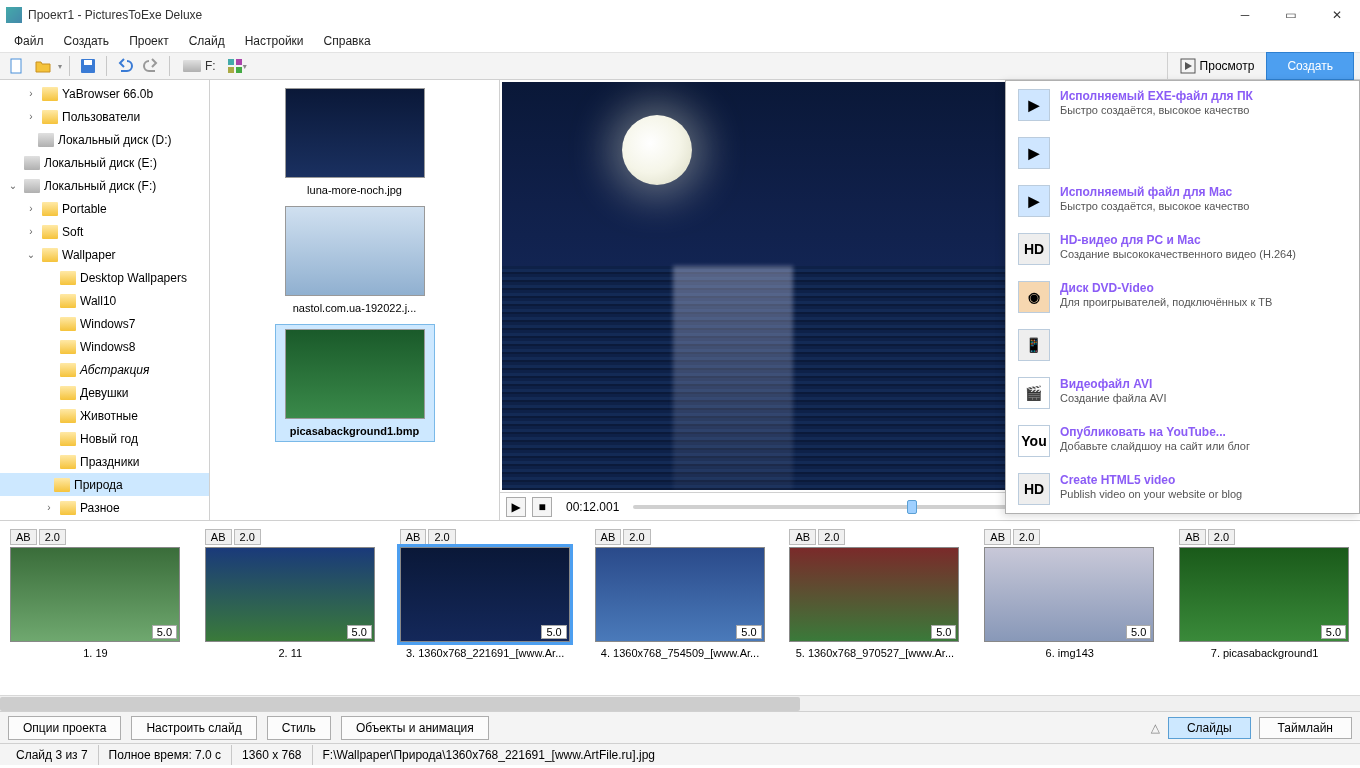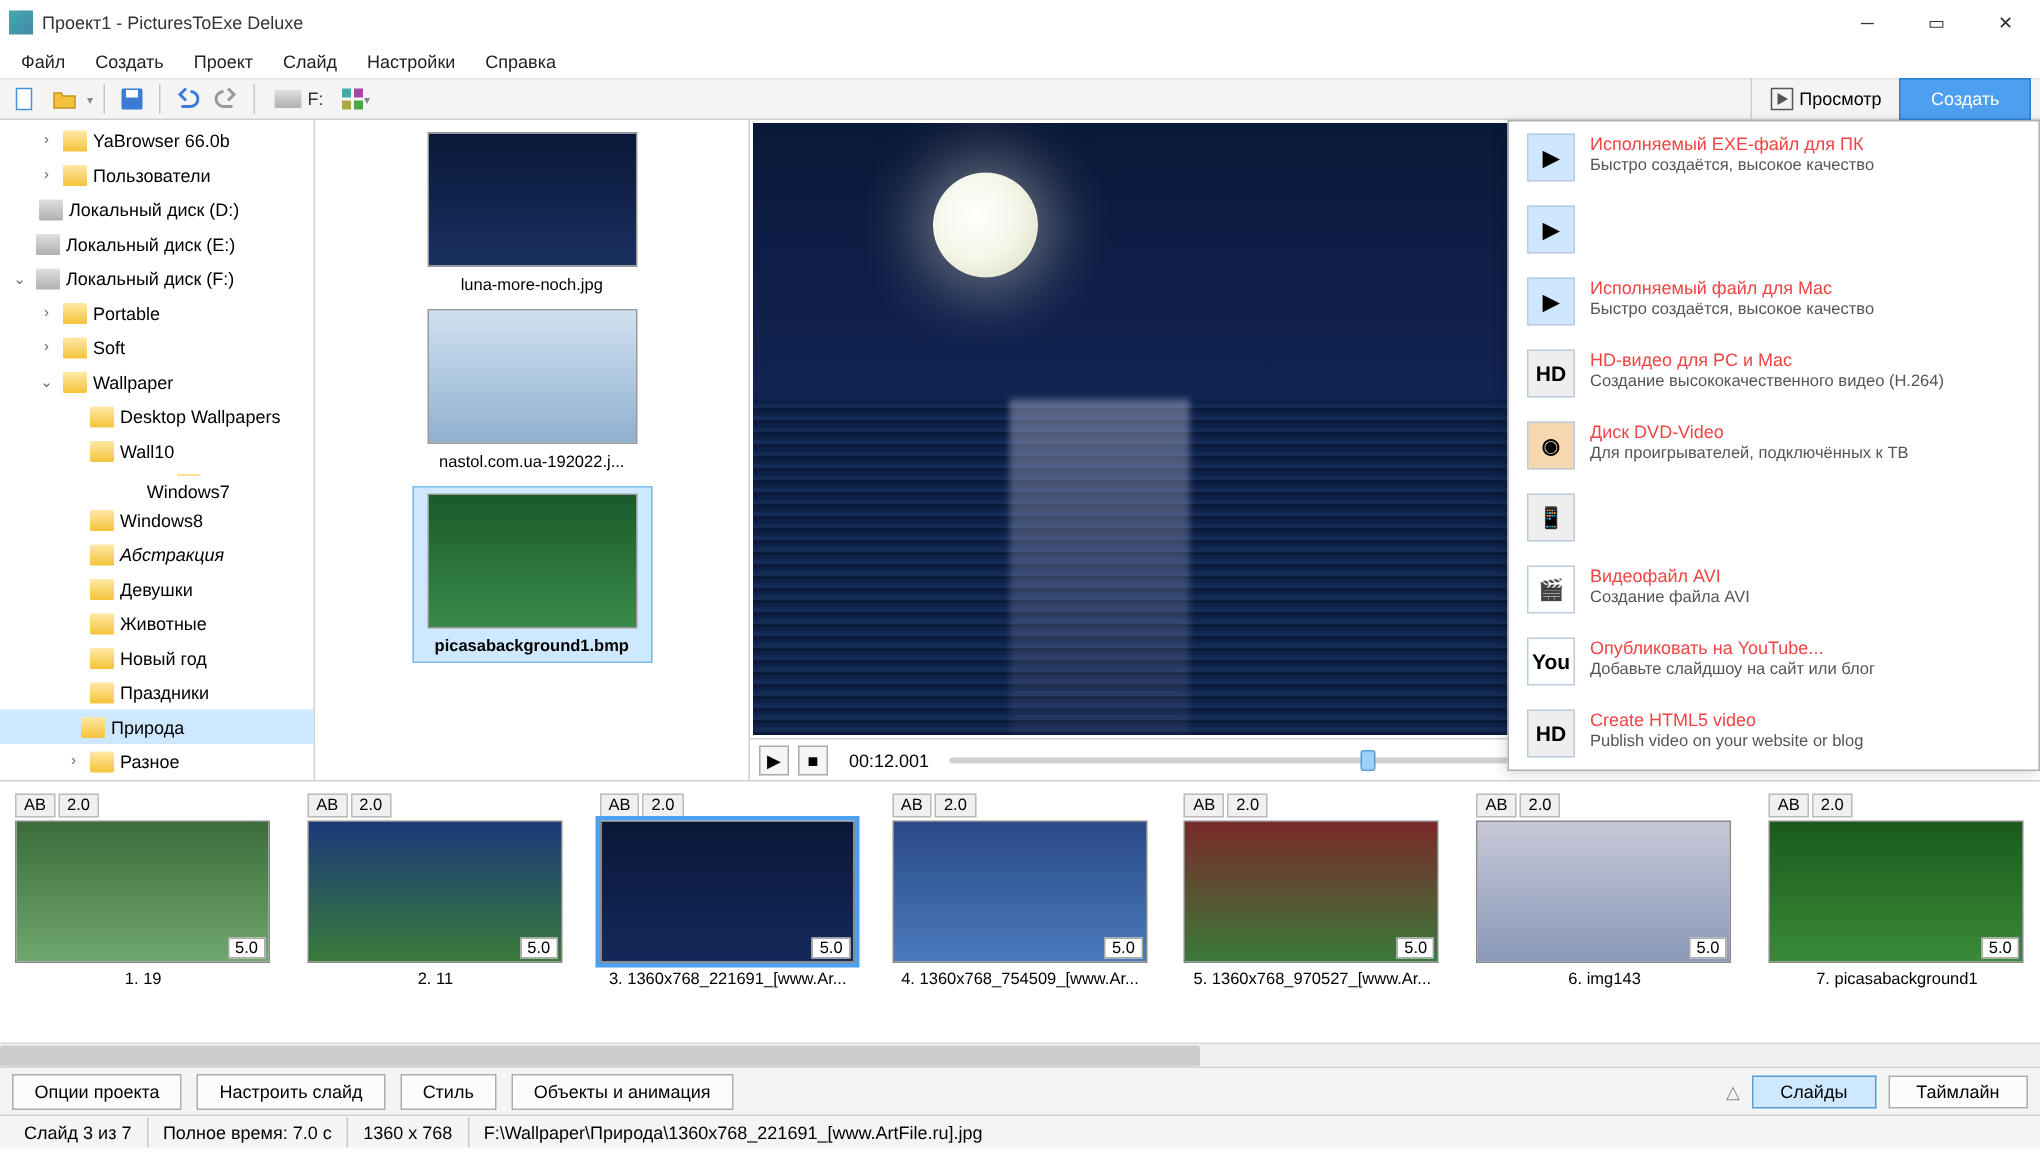--- a/index.html
+++ b/index.html
@@ -52,21 +52,21 @@
 .bottombar{height:32px;background:#f4f4f4;border-top:1px solid #d0d0d0;display:flex;align-items:center;padding:0 8px;gap:10px}
 .bottombar .bbtn{background:#fcfcfc;border:1px solid #adadad;padding:4px 14px}
 .bottombar .right{margin-left:auto;display:flex;align-items:center;gap:8px}
 .bottombar .tab{border:1px solid #adadad;padding:3px 18px;background:#fcfcfc}
 .bottombar .tab.active{background:#cde8ff;border-color:#5a9fd4}
 .statusbar{height:22px;background:#f4f4f4;border-top:1px solid #d0d0d0;display:flex;align-items:center;padding:0 6px}
 .statusbar .cell{padding:0 10px;border-right:1px solid #c8c8c8;height:20px;display:flex;align-items:center}
 .publish-panel{position:absolute;right:0;top:80px;width:355px;background:#fff;border:1px solid #b0b0b0;box-shadow:-2px 2px 8px rgba(0,0,0,0.15);z-index:50}
 .publish-item{display:flex;padding:8px 12px;gap:10px;align-items:flex-start}
 .publish-item .picon{width:32px;height:32px;flex-shrink:0;display:flex;align-items:center;justify-content:center;font-size:14px;font-weight:bold}
-.publish-item .ptitle{color:#ef4444;font-weight:400;font-size:12px}
+.publish-item .ptitle{color:#8b5cf6;font-weight:700;font-size:12px}
 .publish-item .pdesc{color:#555;font-size:11px;margin-top:1px}
 
 .scene{position:absolute;inset:0;background:linear-gradient(#0a1838 0%,#10204a 30%,#14285a 60%,#0d1f45 100%)}
 .moon{position:absolute;left:14%;top:8%;width:70px;height:70px;border-radius:50%;background:radial-gradient(circle at 40% 40%,#fff,#f5f5e8 50%,#d8d8c0);box-shadow:0 0 40px 12px rgba(255,255,230,.35)}
 .water{position:absolute;left:0;right:0;top:45%;bottom:0;background:repeating-linear-gradient(0deg,#0b1a3a 0 2px,#132a55 2px 5px,#0e2148 5px 8px)}
 .moonref{position:absolute;left:20%;top:45%;width:120px;bottom:0;background:linear-gradient(rgba(230,230,255,.35),rgba(230,230,255,.05));filter:blur(2px)}
 .ship{position:absolute;right:3%;bottom:18%;width:60px;height:80px}
 .ship .hull{position:absolute;bottom:0;width:60px;height:18px;background:#2a1808;border-radius:0 0 30px 30px}
 .ship .sail{position:absolute;bottom:18px;left:6px;width:16px;height:44px;background:#ede4cf;clip-path:polygon(0 100%,100% 100%,90% 0,10% 0)}
 .ship .sail.s2{left:24px;height:52px}
@@ -170,21 +170,21 @@
       <div class="tree-item" style="padding-left: 24px;">
         <span class="chev">›</span>
         <span class="icon folder"></span>
         <span>YaBrowser 66.0b</span>
       </div>
       <div class="tree-item" style="padding-left: 24px;">
         <span class="chev">›</span>
         <span class="icon folder"></span>
         <span>Пользователи</span>
       </div>
-      <div class="tree-item" style="padding-left: 8px;">
+      <div class="tree-item" style="padding-left: 20px;">
         <span class="chev"></span>
         <span class="icon drive"></span>
         <span>Локальный диск (D:)</span>
       </div>
       <div class="tree-item" style="padding-left: 6px;">
         <span class="chev"></span>
         <span class="icon drive"></span>
         <span>Локальный диск (E:)</span>
       </div>
       <div class="tree-item" style="padding-left: 6px;">
@@ -210,21 +210,21 @@
       <div class="tree-item" style="padding-left: 42px; text-align: center;">
         <span class="chev"></span>
         <span class="icon folder"></span>
         <span>Desktop Wallpapers</span>
       </div>
       <div class="tree-item" style="padding-left: 42px;">
         <span class="chev"></span>
         <span class="icon folder"></span>
         <span>Wall10</span>
       </div>
-      <div class="tree-item" style="padding-left: 42px; flex-direction: column;">
+      <div class="tree-item" style="padding-left: 42px;">
         <span class="chev"></span>
         <span class="icon folder"></span>
         <span>Windows7</span>
       </div>
       <div class="tree-item" style="padding-left: 42px;">
         <span class="chev"></span>
         <span class="icon folder"></span>
         <span>Windows8</span>
       </div>
       <div class="tree-item" style="padding-left: 42px; font-style: italic;">

